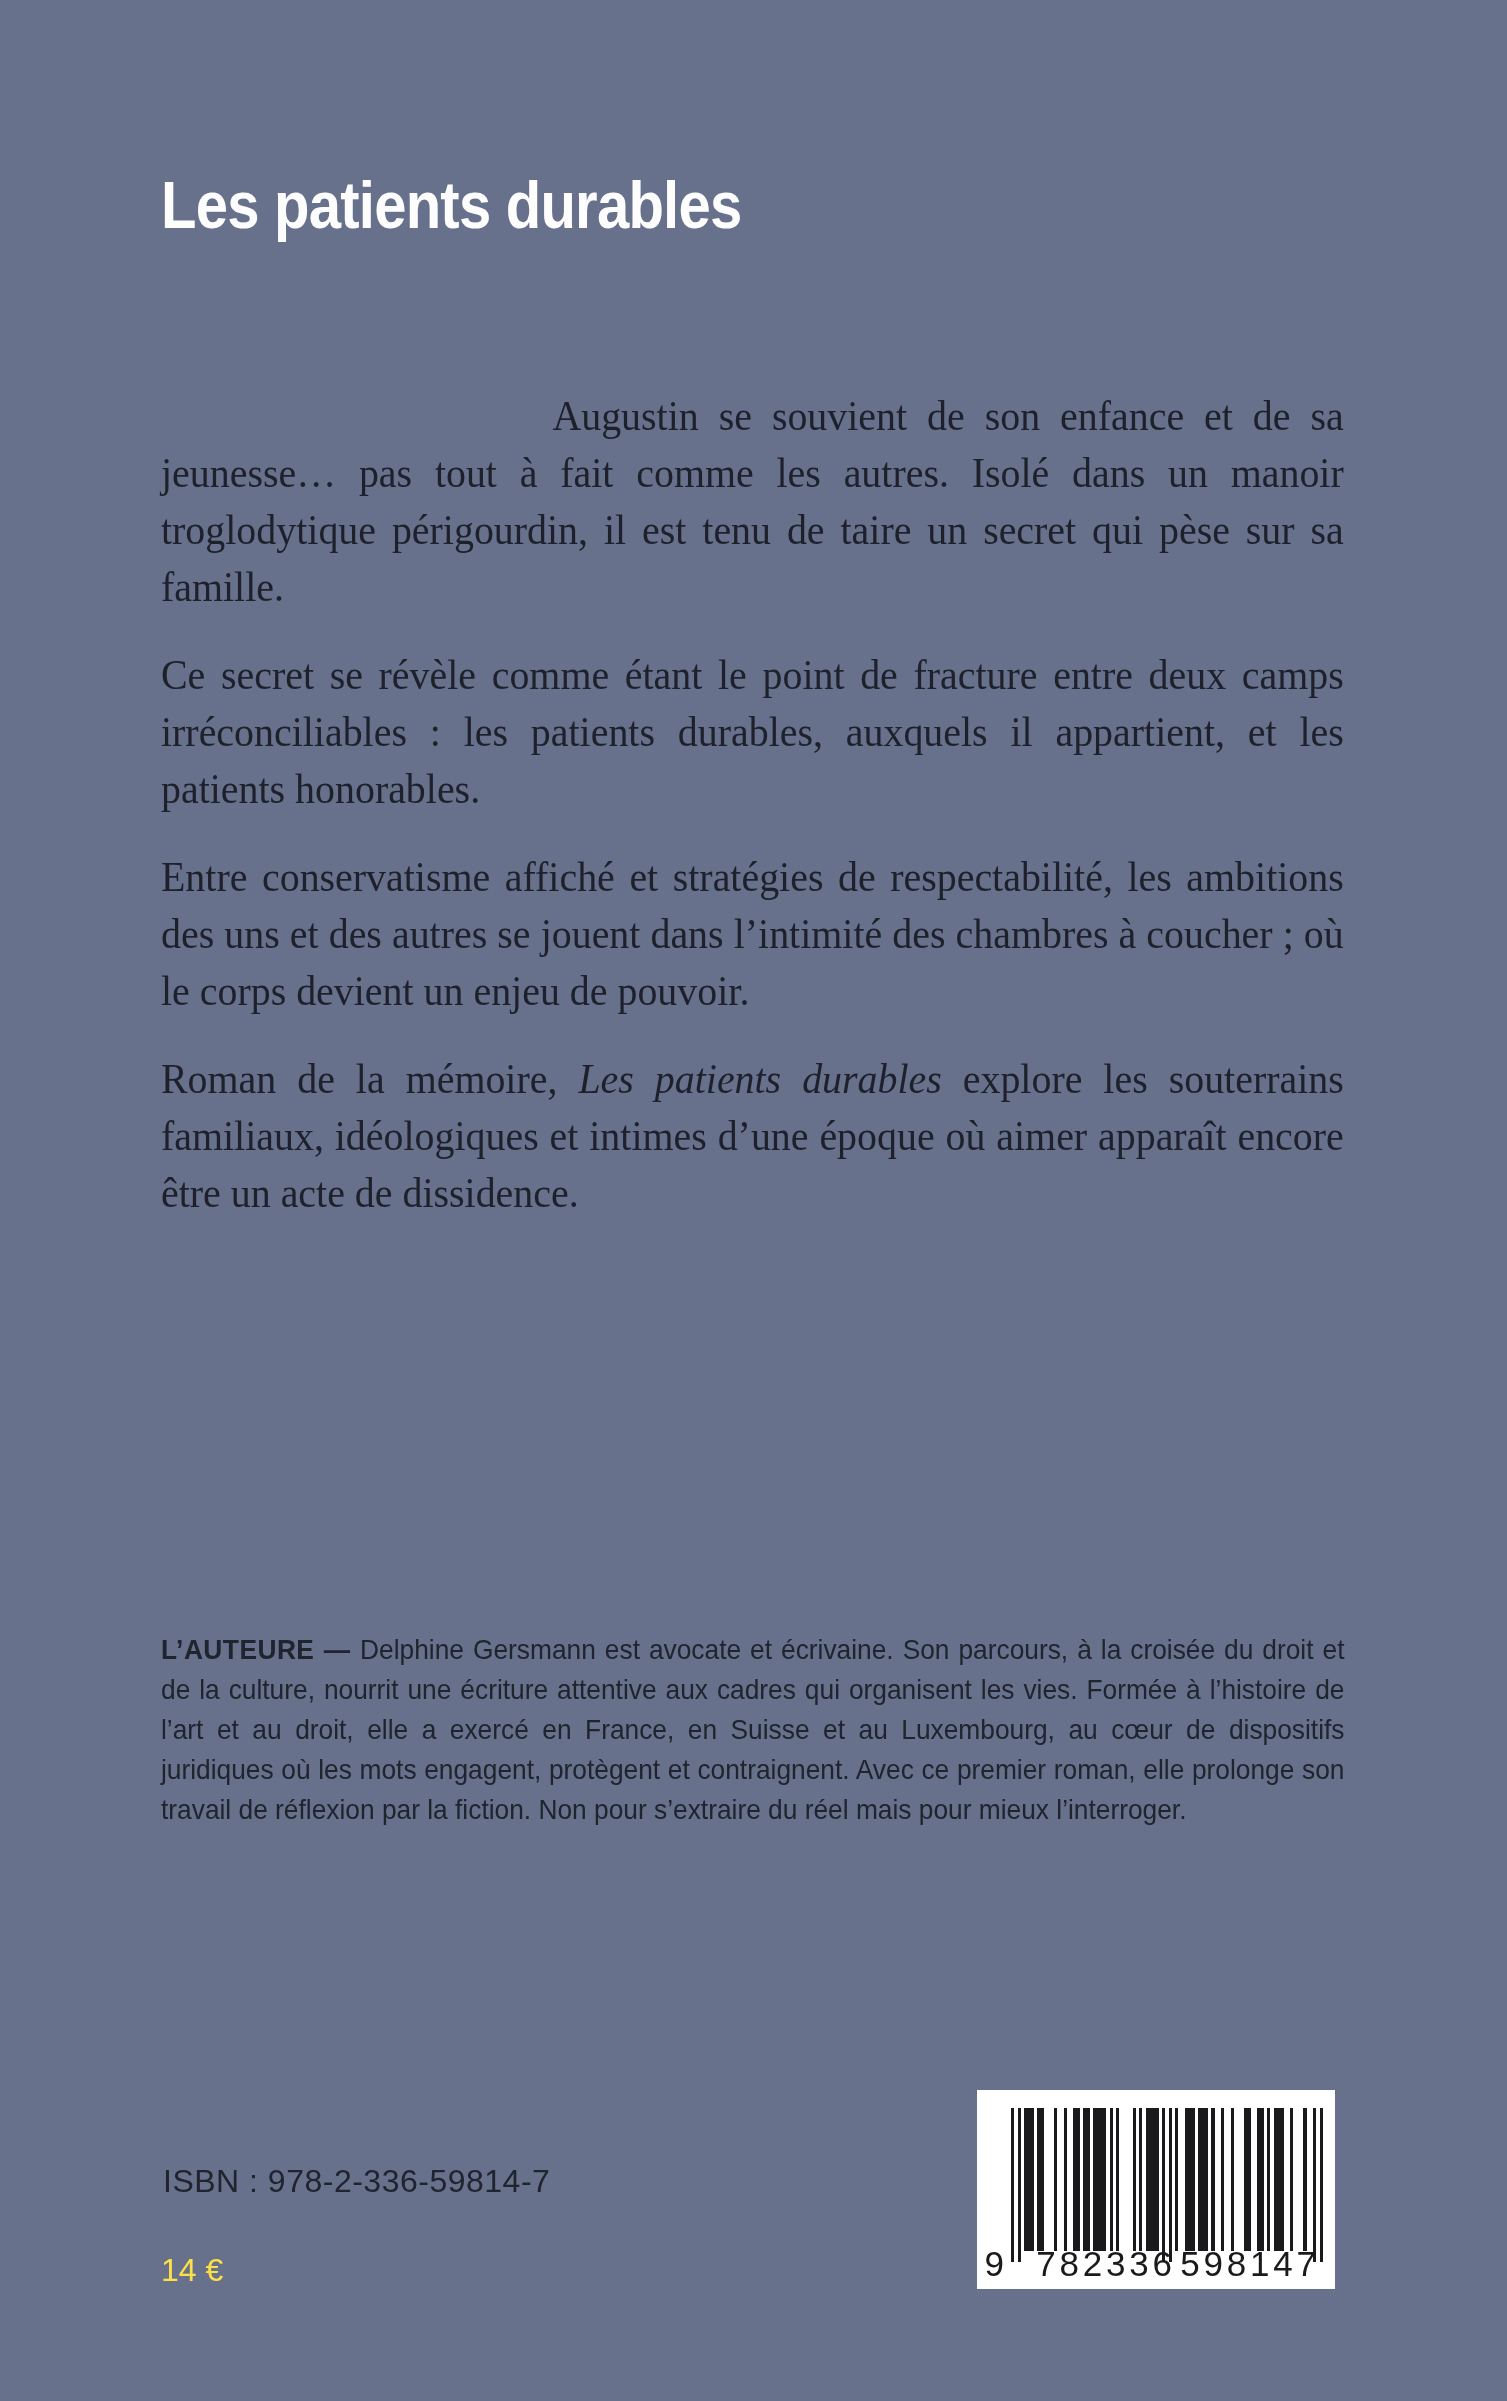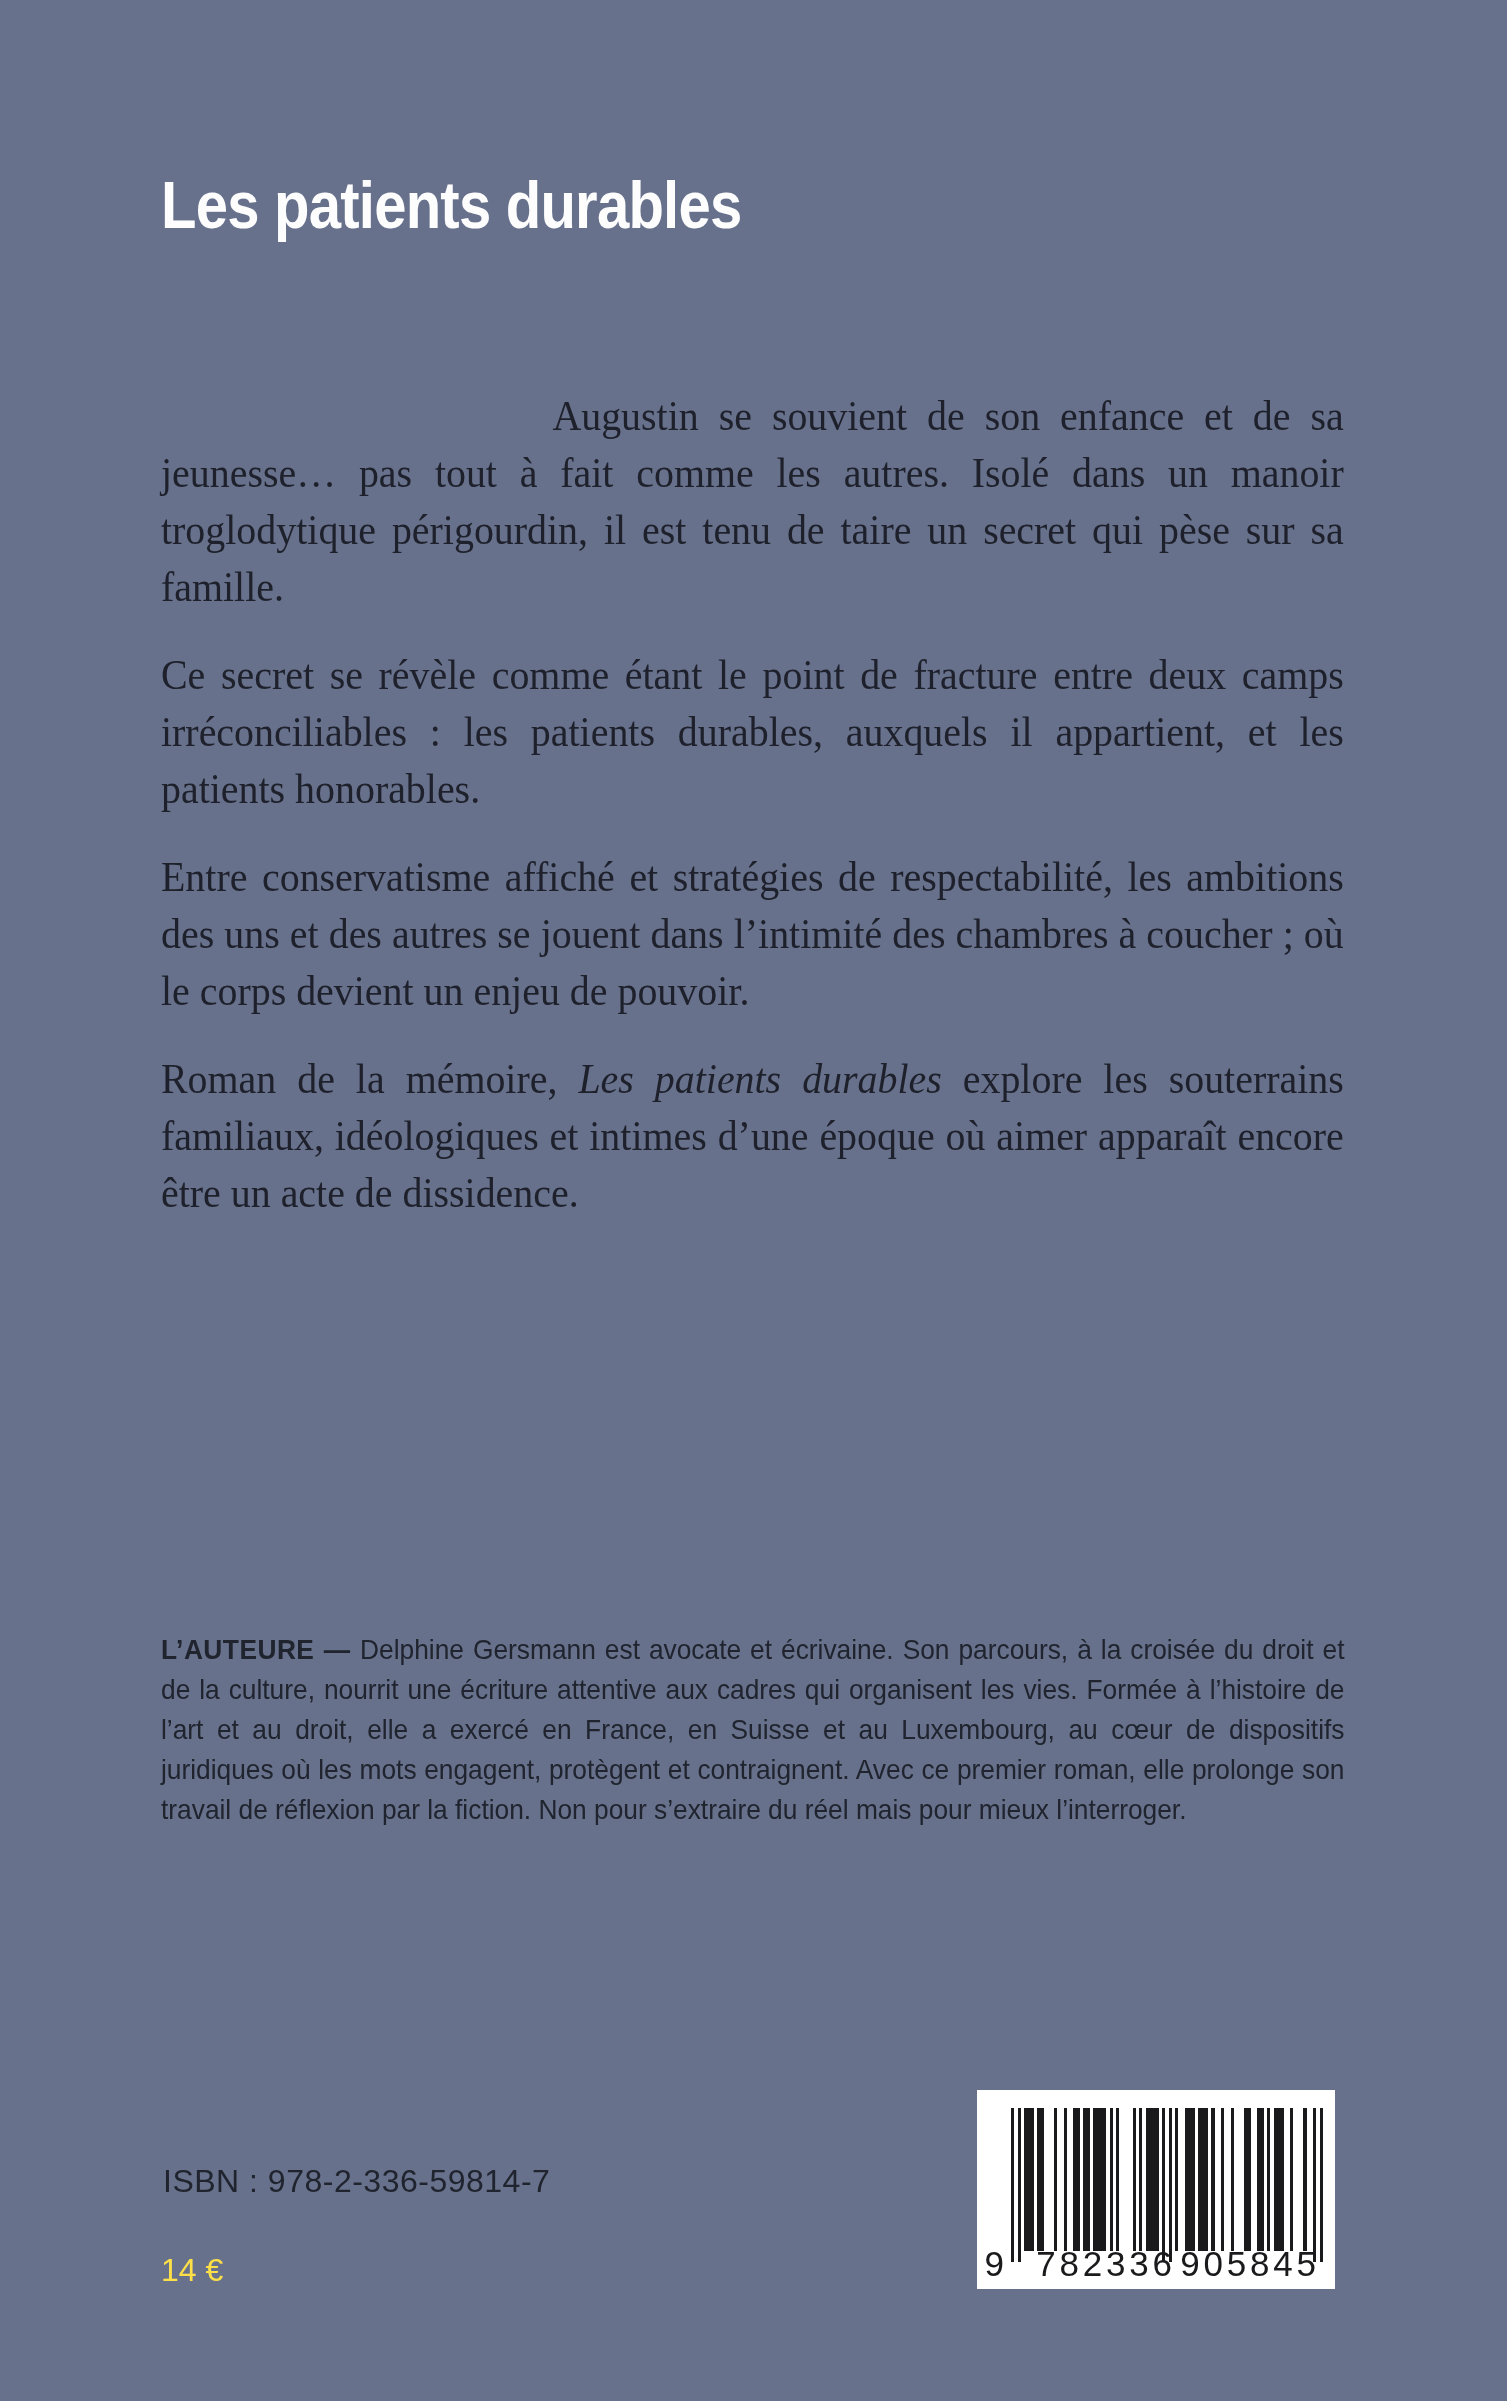--- a/index.html
+++ b/index.html
@@ -106,17 +106,17 @@
           <rect x="81" y="0" width="1" height="100"></rect>
           <rect x="82" y="0" width="1" height="100"></rect>
           <rect x="85" y="0" width="1" height="100"></rect>
           <rect x="89" y="0" width="1" height="100"></rect>
           <rect x="92" y="0" width="1" height="108"></rect>
           <rect x="94" y="0" width="1" height="108"></rect>
         </g>
       </svg>
     <span class="bc-digit bc-9">9</span>
     <span class="bc-digit bc-left">782336</span>
-    <span class="bc-digit bc-right">905845</span>
+    <span class="bc-digit bc-right">598147</span>
   </div>
 
 </div>
 
 
 </body></html>

